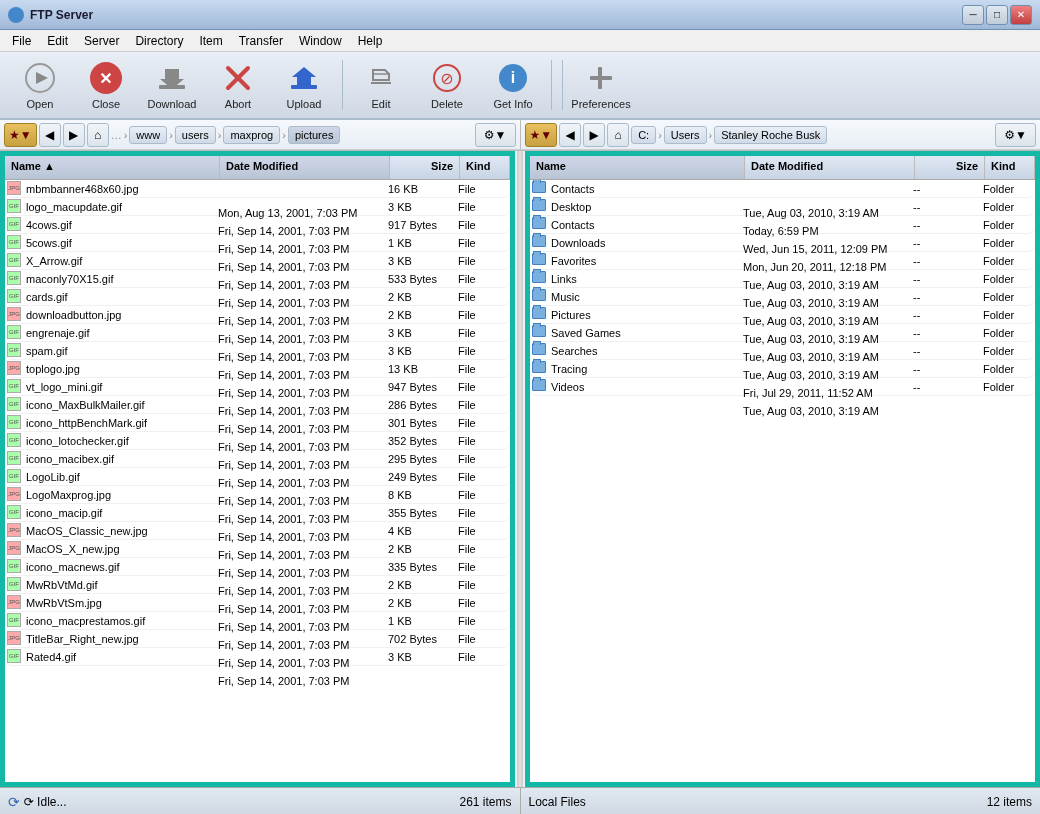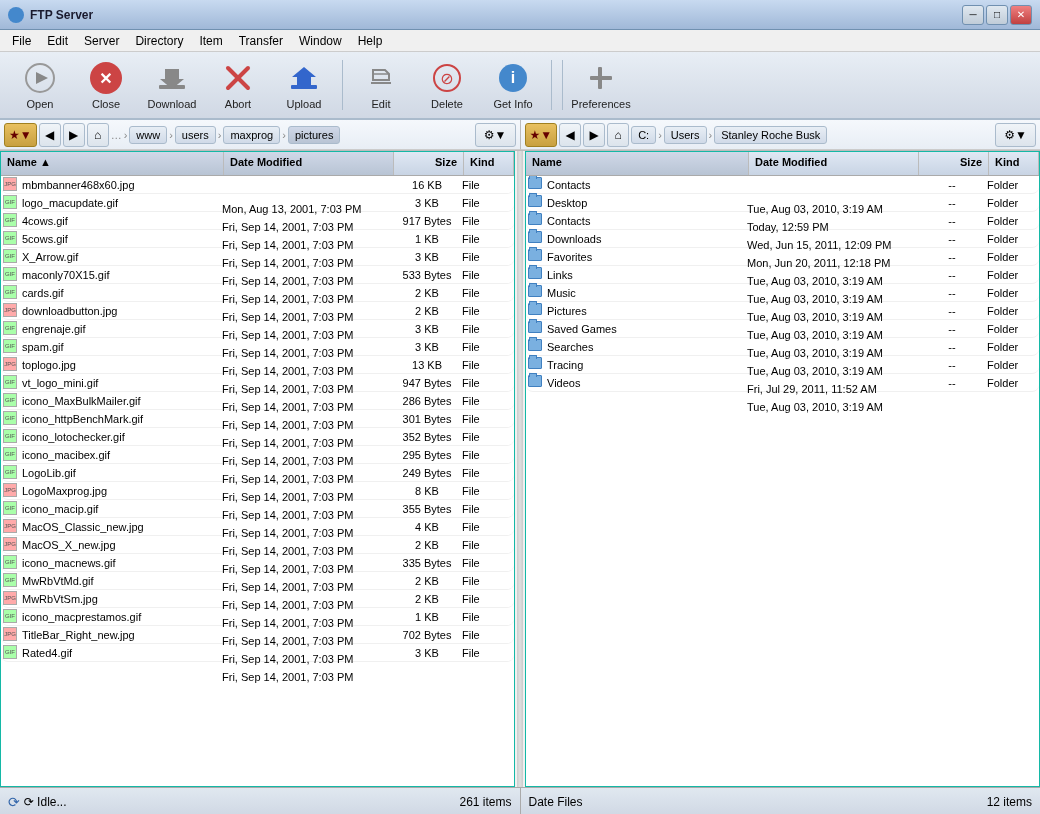--- a/index.html
+++ b/index.html
@@ -133,21 +133,21 @@
     .main-content {
       display: flex;
       height: calc(814px - 30px - 22px - 68px - 30px - 28px);
       background: #f0f0f0;
       gap: 2px;
     }
 
     .file-pane {
       flex: 1;
       background: white;
-      border: 1px solid #14b8a6;
+      border: 5px solid #14b8a6;
       display: flex;
       flex-direction: column;
       overflow: hidden;
     }
 
     .file-pane-header {
       display: flex;
       background: linear-gradient(to bottom, #e0e8f4, #c8d4e4);
       border-bottom: 1px solid #aaa;
       height: 24px;
@@ -182,21 +182,21 @@
     .file-icon { width: 16px; height: 16px; margin-right: 3px; flex-shrink: 0; }
     .file-icon-img {
       width: 14px; height: 14px;
       border: 1px solid #aaa;
       background: white;
       display: flex; align-items: center; justify-content: center;
       font-size: 7px; color: #555;
     }
     .cell-name { flex: 1; overflow: hidden; text-overflow: ellipsis; white-space: nowrap; font-size: 11px; }
     .cell-date { width: 170px; font-size: 11px; white-space: nowrap; margin-top: 48px; }
-    .cell-size { width: 70px; font-size: 11px; text-align: center; padding-right: 0; }
+    .cell-size { width: 70px; font-size: 11px; text-align: left; padding-right: 0; }
     .cell-kind { width: 50px; font-size: 11px; }
 
     .pane-divider {
       width: 6px;
       background: linear-gradient(to right, #ccc, #e0e0e0, #ccc);
       cursor: ew-resize;
     }
 
     .status-bar {
       height: 28px;
@@ -652,21 +652,21 @@
       <div class="cell-name">Contacts</div>
       <div class="cell-date">Tue, Aug 03, 2010, 3:19 AM</div>
       <div class="cell-size">--</div>
       <div class="cell-kind">Folder</div>
     </div>
         <div class="file-row">
       <div class="file-icon">
         <div class="folder-icon-blue"></div>
       </div>
       <div class="cell-name">Desktop</div>
-      <div class="cell-date">Today, 12:59 PM</div>
+      <div class="cell-date">Today, 6:59 PM</div>
       <div class="cell-size">--</div>
       <div class="cell-kind">Folder</div>
     </div>
         <div class="file-row">
       <div class="file-icon">
         <div class="folder-icon-blue"></div>
       </div>
       <div class="cell-name">Contacts</div>
       <div class="cell-date">Wed, Jun 15, 2011, 12:09 PM</div>
       <div class="cell-size">--</div>
@@ -759,17 +759,17 @@
 
 <div class="status-bar">
   <div class="status-left">
     <span style="font-size:14px; color:#3366aa;">⟳</span>
     <span>⟳ Idle...</span>
     <span style="flex:1;"></span>
     <span>261 items</span>
   </div>
   <div style="width:1px; background:#aaa; height:100%;"></div>
   <div class="status-right">
-    <span>Date Files</span>
+    <span>Local Files</span>
     <span style="flex:1;"></span>
     <span>12 items</span>
   </div>
 </div>
 
 </body></html>

